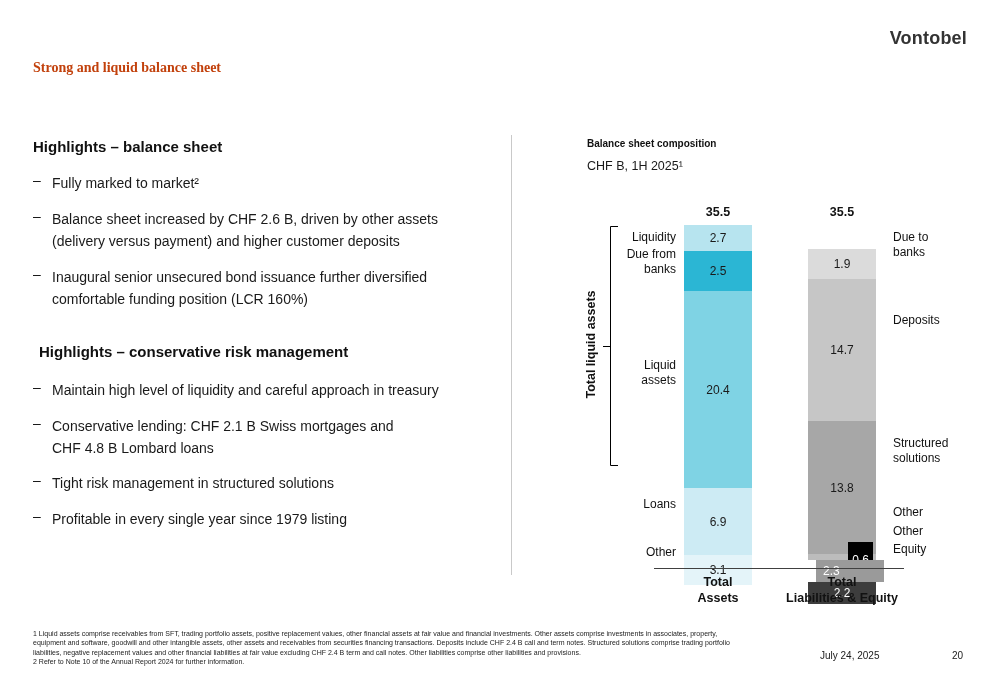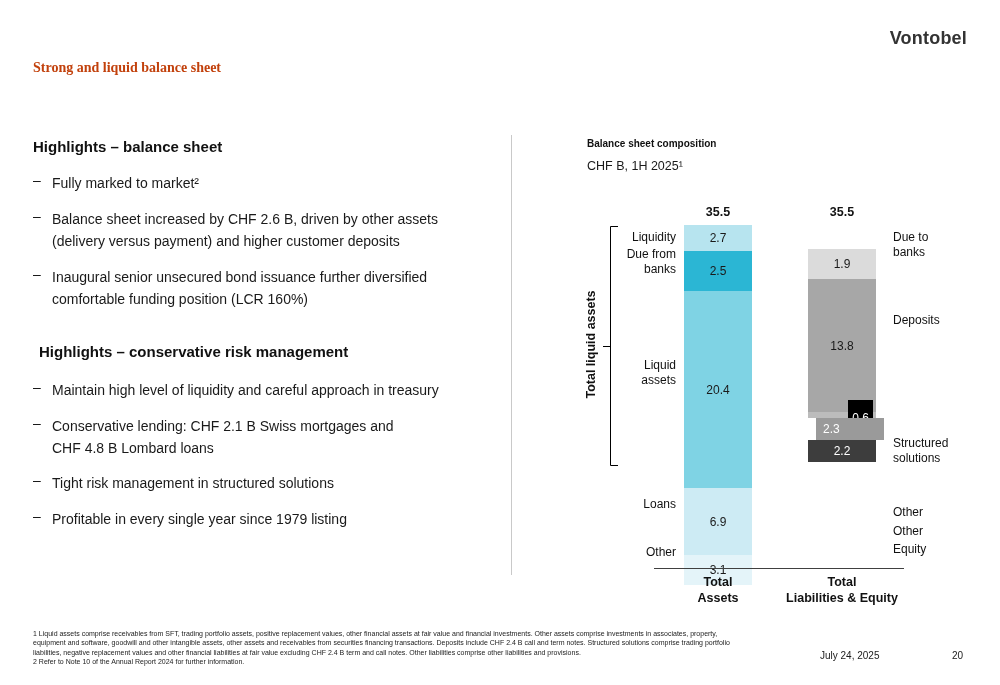--- a/index.html
+++ b/index.html
@@ -151,20 +151,23 @@
       <div class="cat-right cat-due-to-banks">Due to banks</div>
       <div class="cat-right cat-deposits">Deposits</div>
       <div class="cat-right cat-structured-solutions">Structured solutions</div>
       <div class="cat-right cat-debt">Other</div>
       <div class="cat-right cat-other-liabilities">Other</div>
       <div class="cat-right cat-equity">Equity</div>
       <div class="bar" style="left: 808px;">
         <div class="seg seg-due-to-banks" style="height: 30px; background: rgb(219, 219, 219); margin-top: 24px;">
           <div class="val" style="color: rgb(26, 26, 26);">1.9</div>
         </div>
+        <div class="seg seg-deposits" style="height: 142.031px; background: rgb(198, 198, 198);">
+          <div class="val" style="color: rgb(26, 26, 26);">14.7</div>
+        </div>
         <div class="seg seg-structured-solutions" style="height: 133.335px; background: rgb(167, 167, 167);">
           <div class="val" style="color: rgb(26, 26, 26);">13.8</div>
         </div>
         <div class="seg seg-debt" style="height: 5.79718px; background: rgb(188, 188, 188);">
           <div class="val" style="color: rgb(255, 255, 255);">0.6</div>
         </div>
         <div class="seg seg-other-liabilities" style="height: 22.2225px; background: rgb(154, 154, 154); margin-left: 8px;">
           <div class="val" style="color: rgb(255, 255, 255);">2.3</div>
         </div>
         <div class="seg seg-equity" style="height: 21.2563px; background: rgb(61, 61, 61);">

